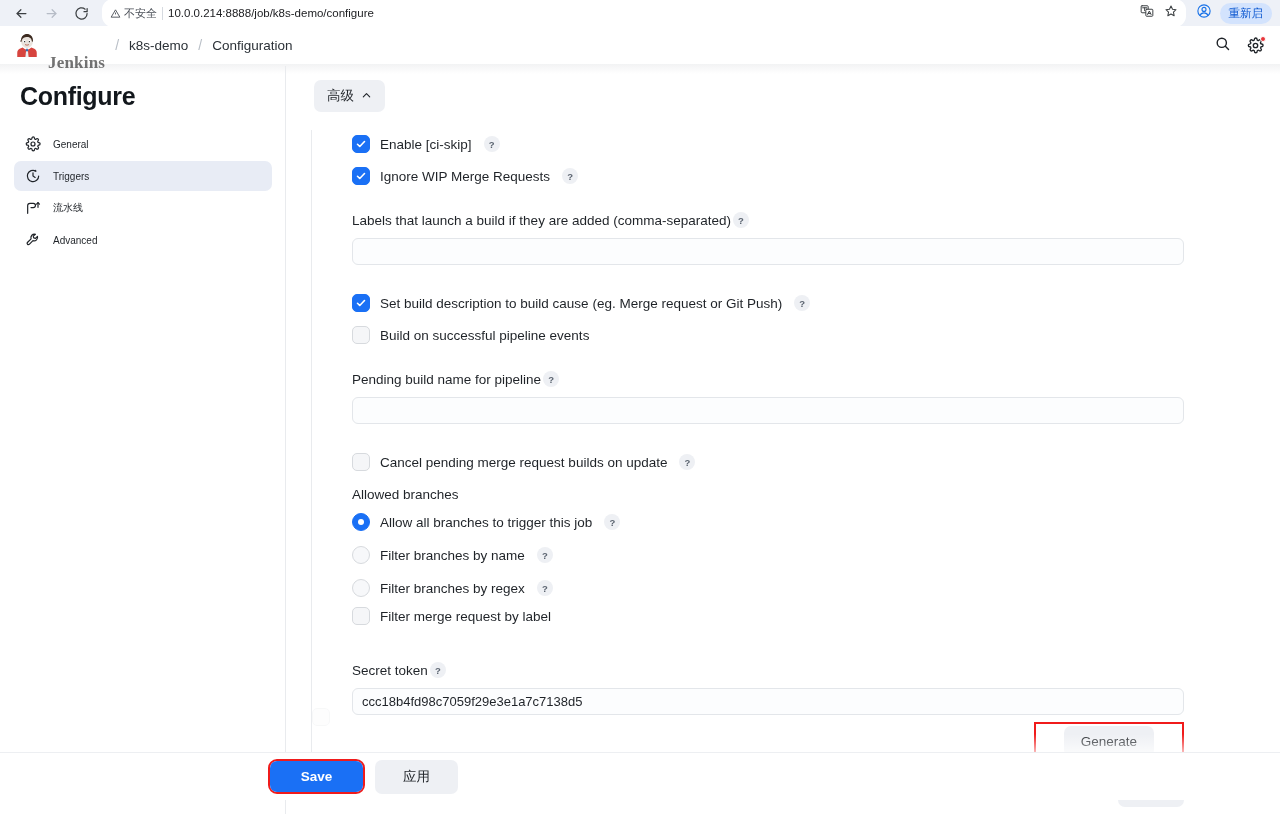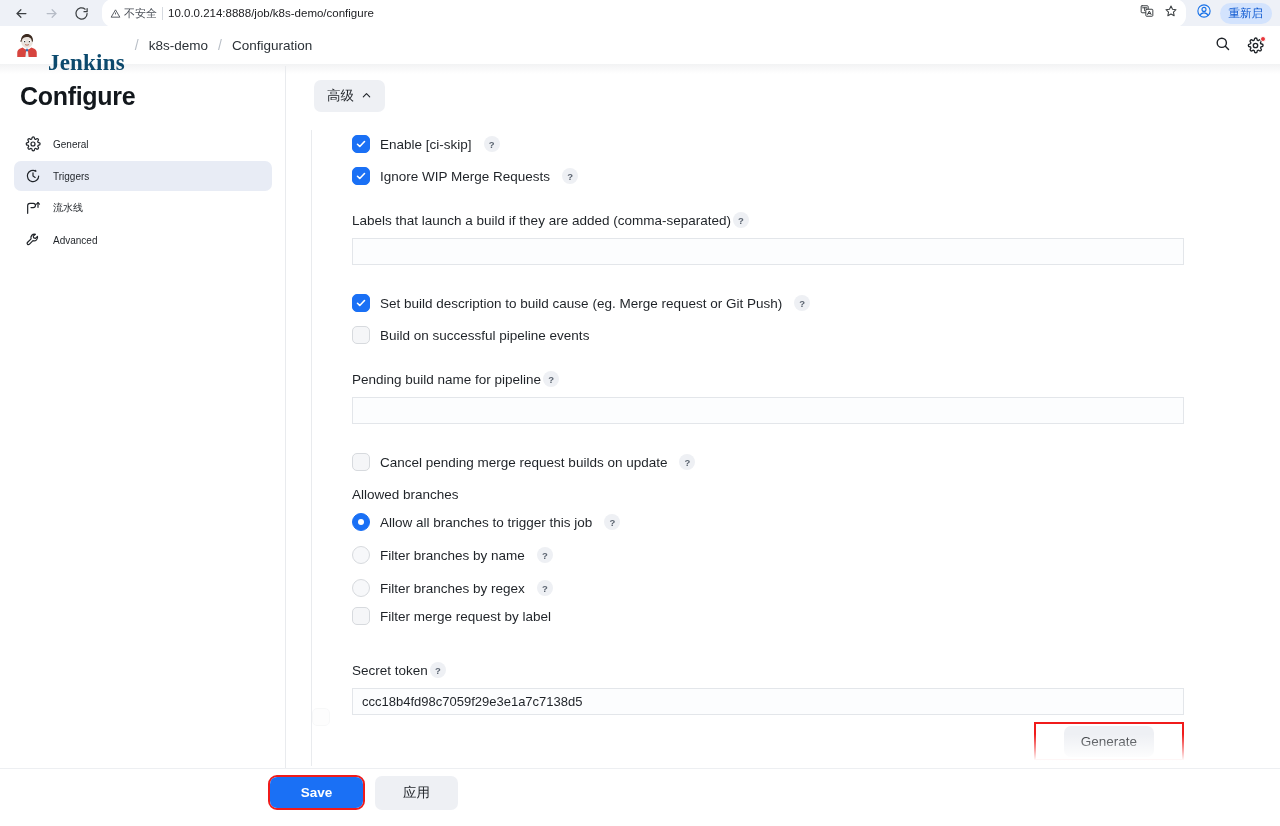--- a/index.html
+++ b/index.html
@@ -63,22 +63,22 @@
   .jk-header {
     height: 38px;
     display: flex; align-items: center;
     padding: 0 16px 0 14px;
     background: #fff;
     position: relative;
   }
   .jk-logo { width: 26px; height: 26px; flex: none; margin-right: 8px; }
   .brand {
     font-family: "Liberation Serif", serif;
-    font-weight: 700; font-size: 23px; letter-spacing: .2px;
-    color: #0c4a6e;
+    font-weight: 700; font-size: 17px; letter-spacing: .2px;
+    color: #737373;
     margin-top: 35px;
   }
   .crumb-sep { color: #b9bfc7; margin: 0 10px; font-size: 14px; }
   .crumb { font-size: 13.5px; color: #2b3137; }
   .hdr-right { margin-left: auto; display: flex; align-items: center; gap: 16px; }
   .gear-wrap { position: relative; display:flex; }
   .dot {
     position: absolute; top: -1px; right: -2px;
     width: 6px; height: 6px; border-radius: 50%;
     background: #e8343a; border: 1px solid #fff;
@@ -176,21 +176,21 @@
   }
 
   .field-label {
     font-size: 13.5px; color: #1f2328;
     display: flex; align-items: center; 
   }
   .txt-input {
     display: block; width: 832px; height: 27px;
     margin-top: 10px;
     border: 1px solid #e3e6ea;
-    border-radius: 0;
+    border-radius: 6px;
     background: #fcfdfe;
     font-family: "Liberation Sans", sans-serif;
     font-size: 13px; color: #1f2328;
     padding: 0 9px;
     line-height: 27px;
   }
 
   .sub-label { font-size: 13.5px; color: #1f2328; }
 
   .btn {
@@ -210,21 +210,21 @@
     height: 34px;
     background: linear-gradient(to bottom, rgba(255,255,255,0), #fff 78%);
     pointer-events: none;
   }
   .ghost-row {
     position: absolute; left: 0; bottom: 40px;
     display: flex; align-items: center; gap: 10px;
     opacity: .18;
   }
   .footer-bar {
-    position: absolute; left: 0; right: 0; bottom: 0;
+    position: absolute; left: 0; right: 0; bottom: 16px;
     height: 48px;
     background: #fff;
     border-top: 1px solid #edeff2;
     display: flex; align-items: center;
     padding-left: 268px;
     gap: 10px;
   }
 </style>
 </head>
 <body>

